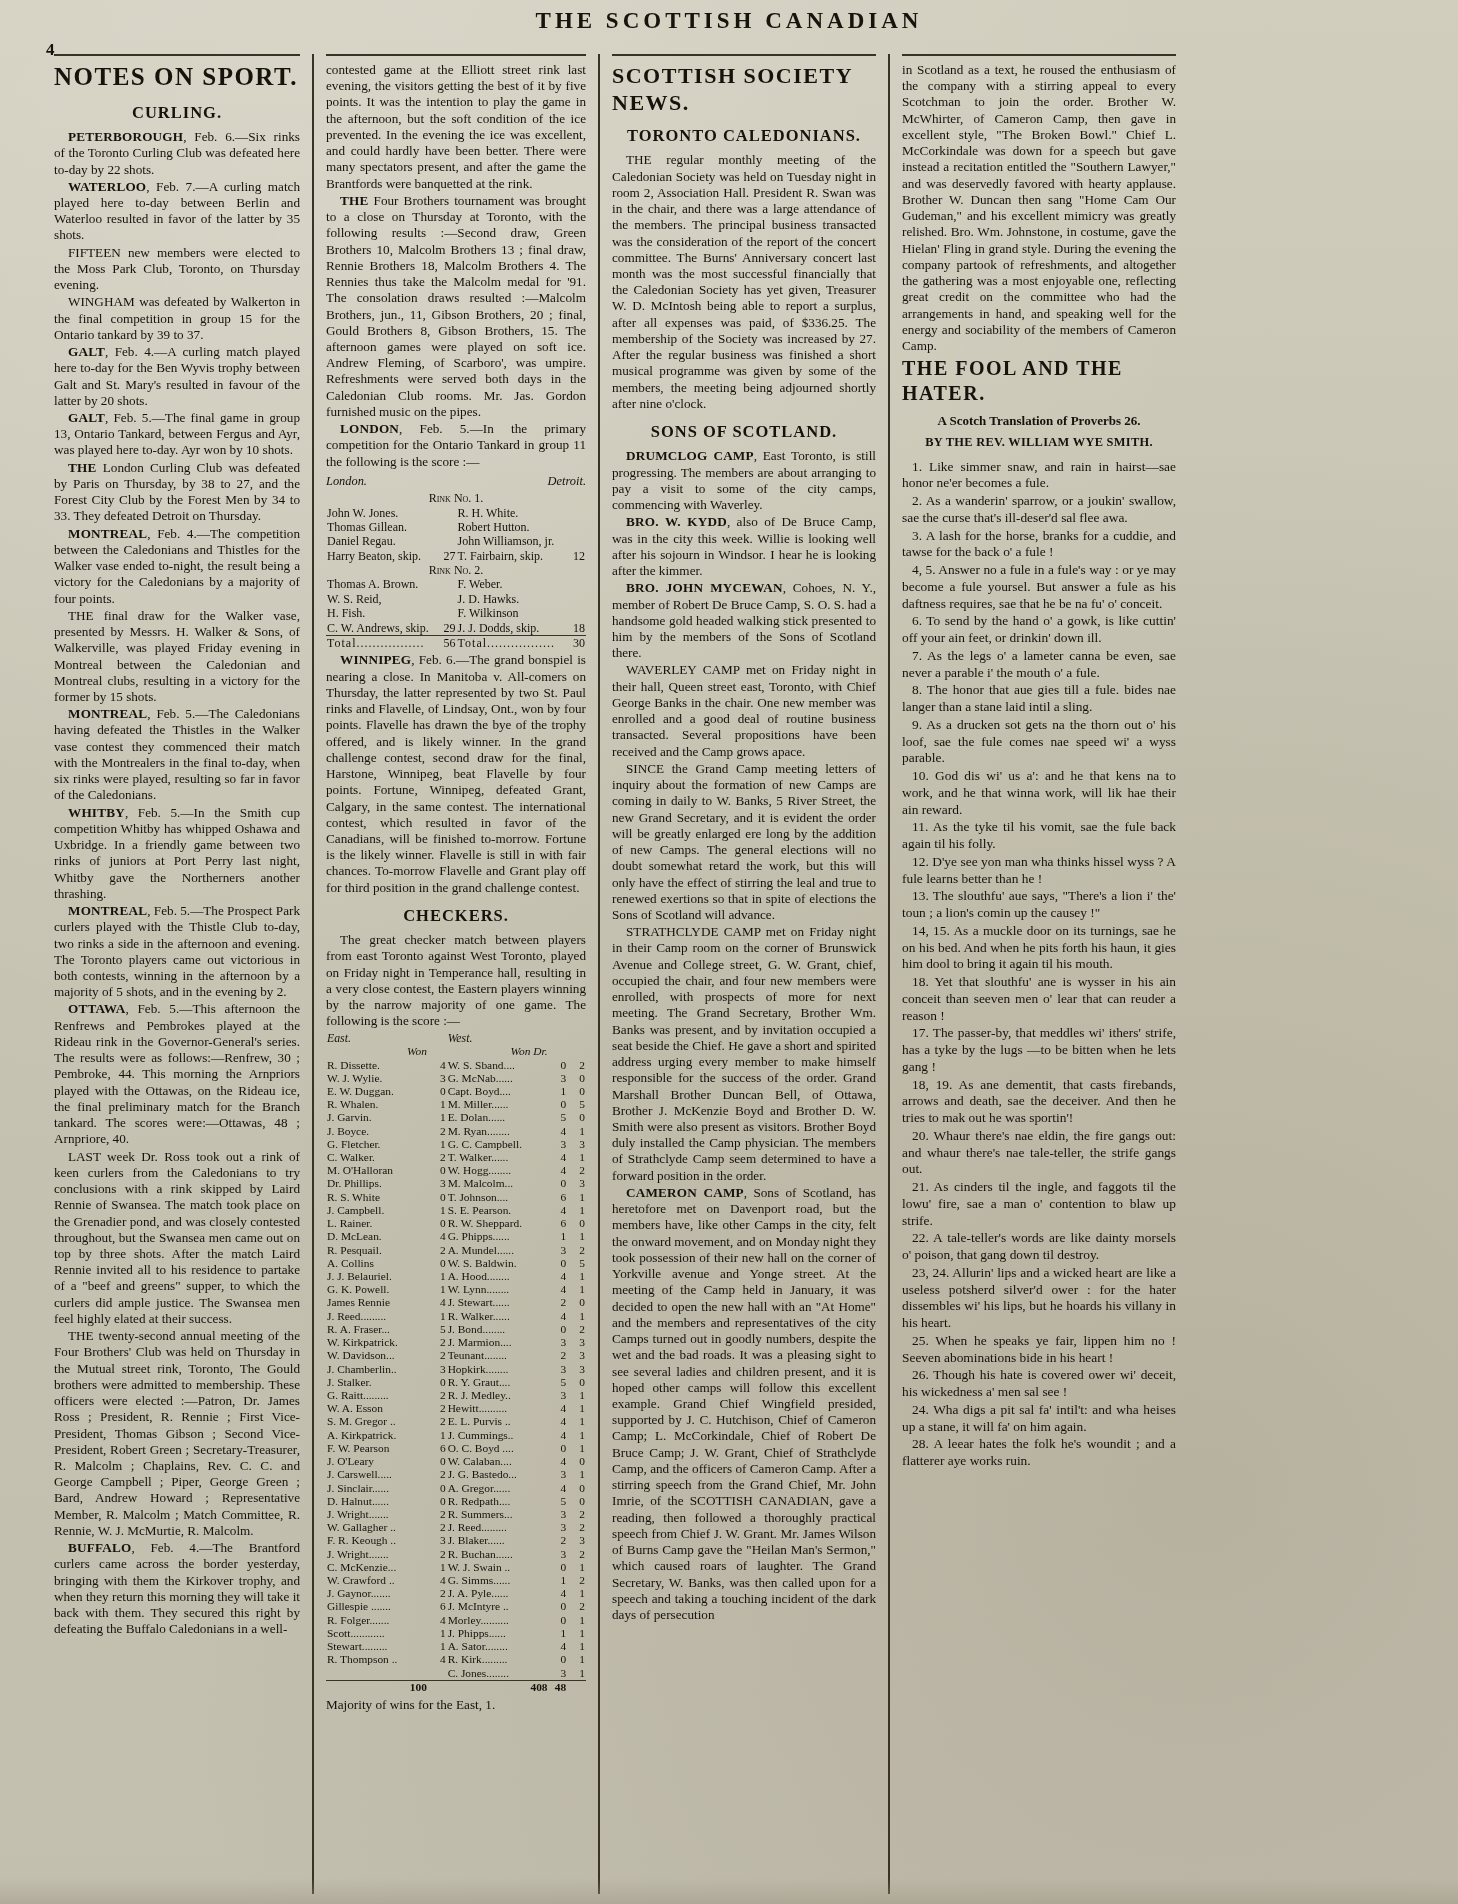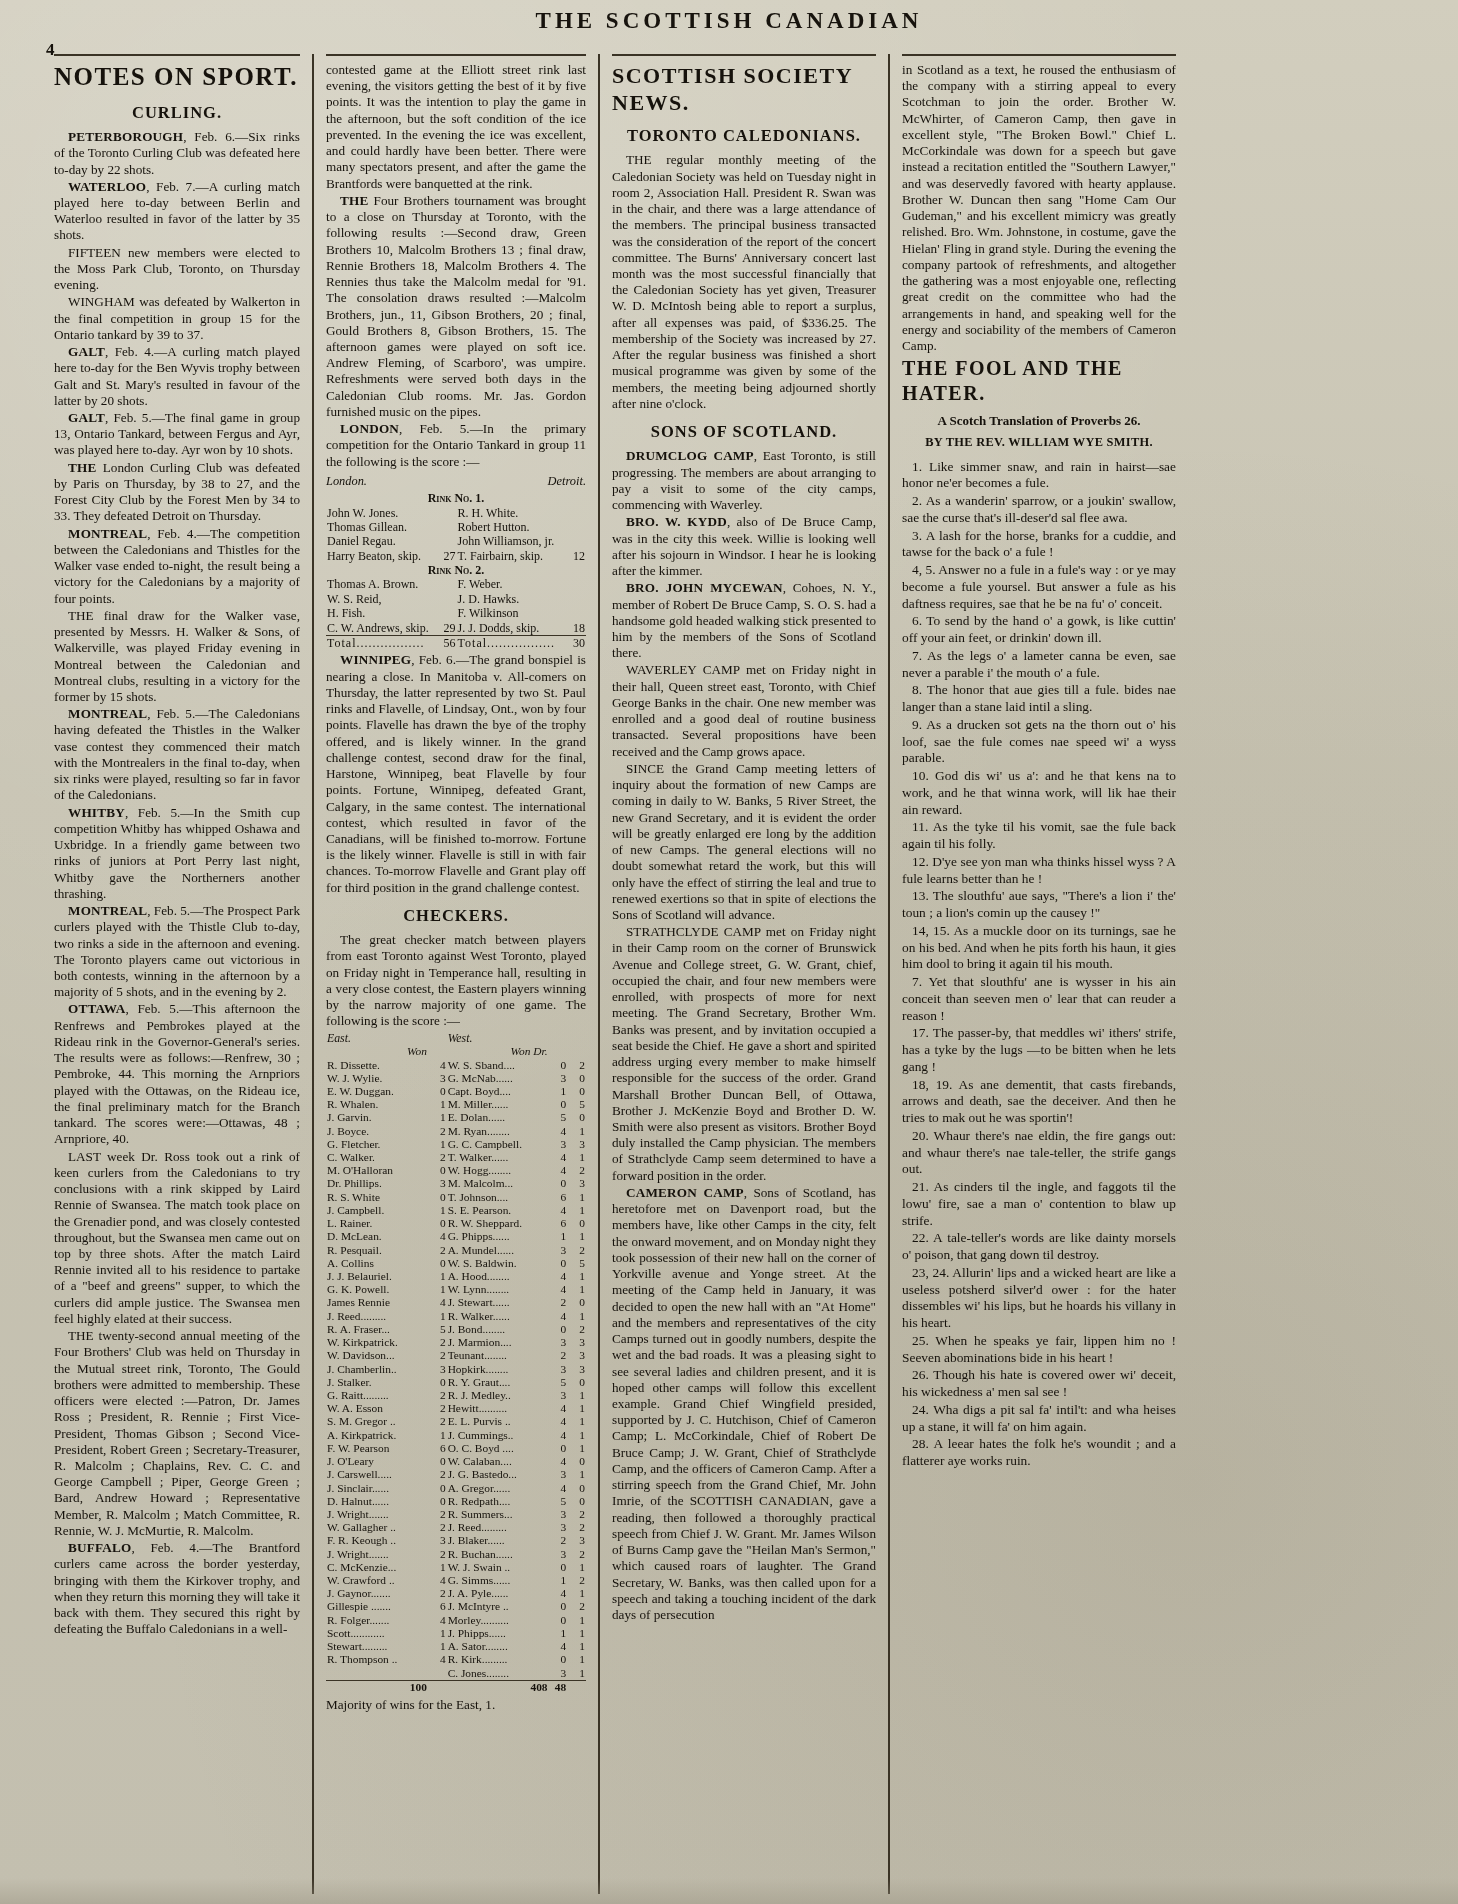--- a/index.html
+++ b/index.html
@@ -119,21 +119,21 @@
     margin: 2px 0 2px 0;
   }
   .rink td {
     padding: 0 1px;
     line-height: 1.2;
     white-space: nowrap;
     overflow: hidden;
   }
   .rink td.num { text-align: right; width: 22px; }
   .rink td.nm { width: 110px; }
-  .rink .hdr { text-align: center; font-variant: small-caps; font-weight: 700; }
+  .rink .hdr { text-align: center; font-variant: small-caps; font-weight: 400; }
   .two-head {
     display: flex;
     justify-content: space-between;
     font-size: 12.4px;
     font-style: italic;
     margin-top: 4px;
   }
   .tot-line td { border-top: 1px solid #3a3325; }
   .dots { letter-spacing: 1px; }
 
@@ -669,21 +669,21 @@
         <p>4, 5. Answer no a fule in a fule's way : or ye may become a fule yoursel. But answer a fule as his daftness requires, sae that he be na fu' o' conceit.</p>
         <p>6. To send by the hand o' a gowk, is like cuttin' off your ain feet, or drinkin' down ill.</p>
         <p>7. As the legs o' a lameter canna be even, sae never a parable i' the mouth o' a fule.</p>
         <p>8. The honor that aue gies till a fule. bides nae langer than a stane laid intil a sling.</p>
         <p>9. As a drucken sot gets na the thorn out o' his loof, sae the fule comes nae speed wi' a wyss parable.</p>
         <p>10. God dis wi' us a': and he that kens na to work, and he that winna work, will lik hae their ain reward.</p>
         <p>11. As the tyke til his vomit, sae the fule back again til his folly.</p>
         <p>12. D'ye see yon man wha thinks hissel wyss ? A fule learns better than he !</p>
         <p>13. The slouthfu' aue says, "There's a lion i' the' toun ; a lion's comin up the causey !"</p>
         <p>14, 15. As a muckle door on its turnings, sae he on his bed. And when he pits forth his haun, it gies him dool to bring it again til his mouth.</p>
-        <p>7. Yet that slouthfu' ane is wysser in his ain conceit than seeven men o' lear that can reuder a reason !</p>
+        <p>18. Yet that slouthfu' ane is wysser in his ain conceit than seeven men o' lear that can reuder a reason !</p>
         <p>17. The passer-by, that meddles wi' ithers' strife, has a tyke by the lugs —to be bitten when he lets gang !</p>
         <p>18, 19. As ane dementit, that casts firebands, arrows and death, sae the deceiver. And then he tries to mak out he was sportin'!</p>
         <p>20. Whaur there's nae eldin, the fire gangs out: and whaur there's nae tale-teller, the strife gangs out.</p>
         <p>21. As cinders til the ingle, and faggots til the lowu' fire, sae a man o' contention to blaw up strife.</p>
         <p>22. A tale-teller's words are like dainty morsels o' poison, that gang down til destroy.</p>
         <p>23, 24. Allurin' lips and a wicked heart are like a useless potsherd silver'd ower : for the hater dissembles wi' his lips, but he hoards his villany in his heart.</p>
         <p>25. When he speaks ye fair, lippen him no ! Seeven abominations bide in his heart !</p>
         <p>26. Though his hate is covered ower wi' deceit, his wickedness a' men sal see !</p>
         <p>24. Wha digs a pit sal fa' intil't: and wha heises up a stane, it will fa' on him again.</p>
         <p>28. A leear hates the folk he's woundit ; and a flatterer aye works ruin.</p>

